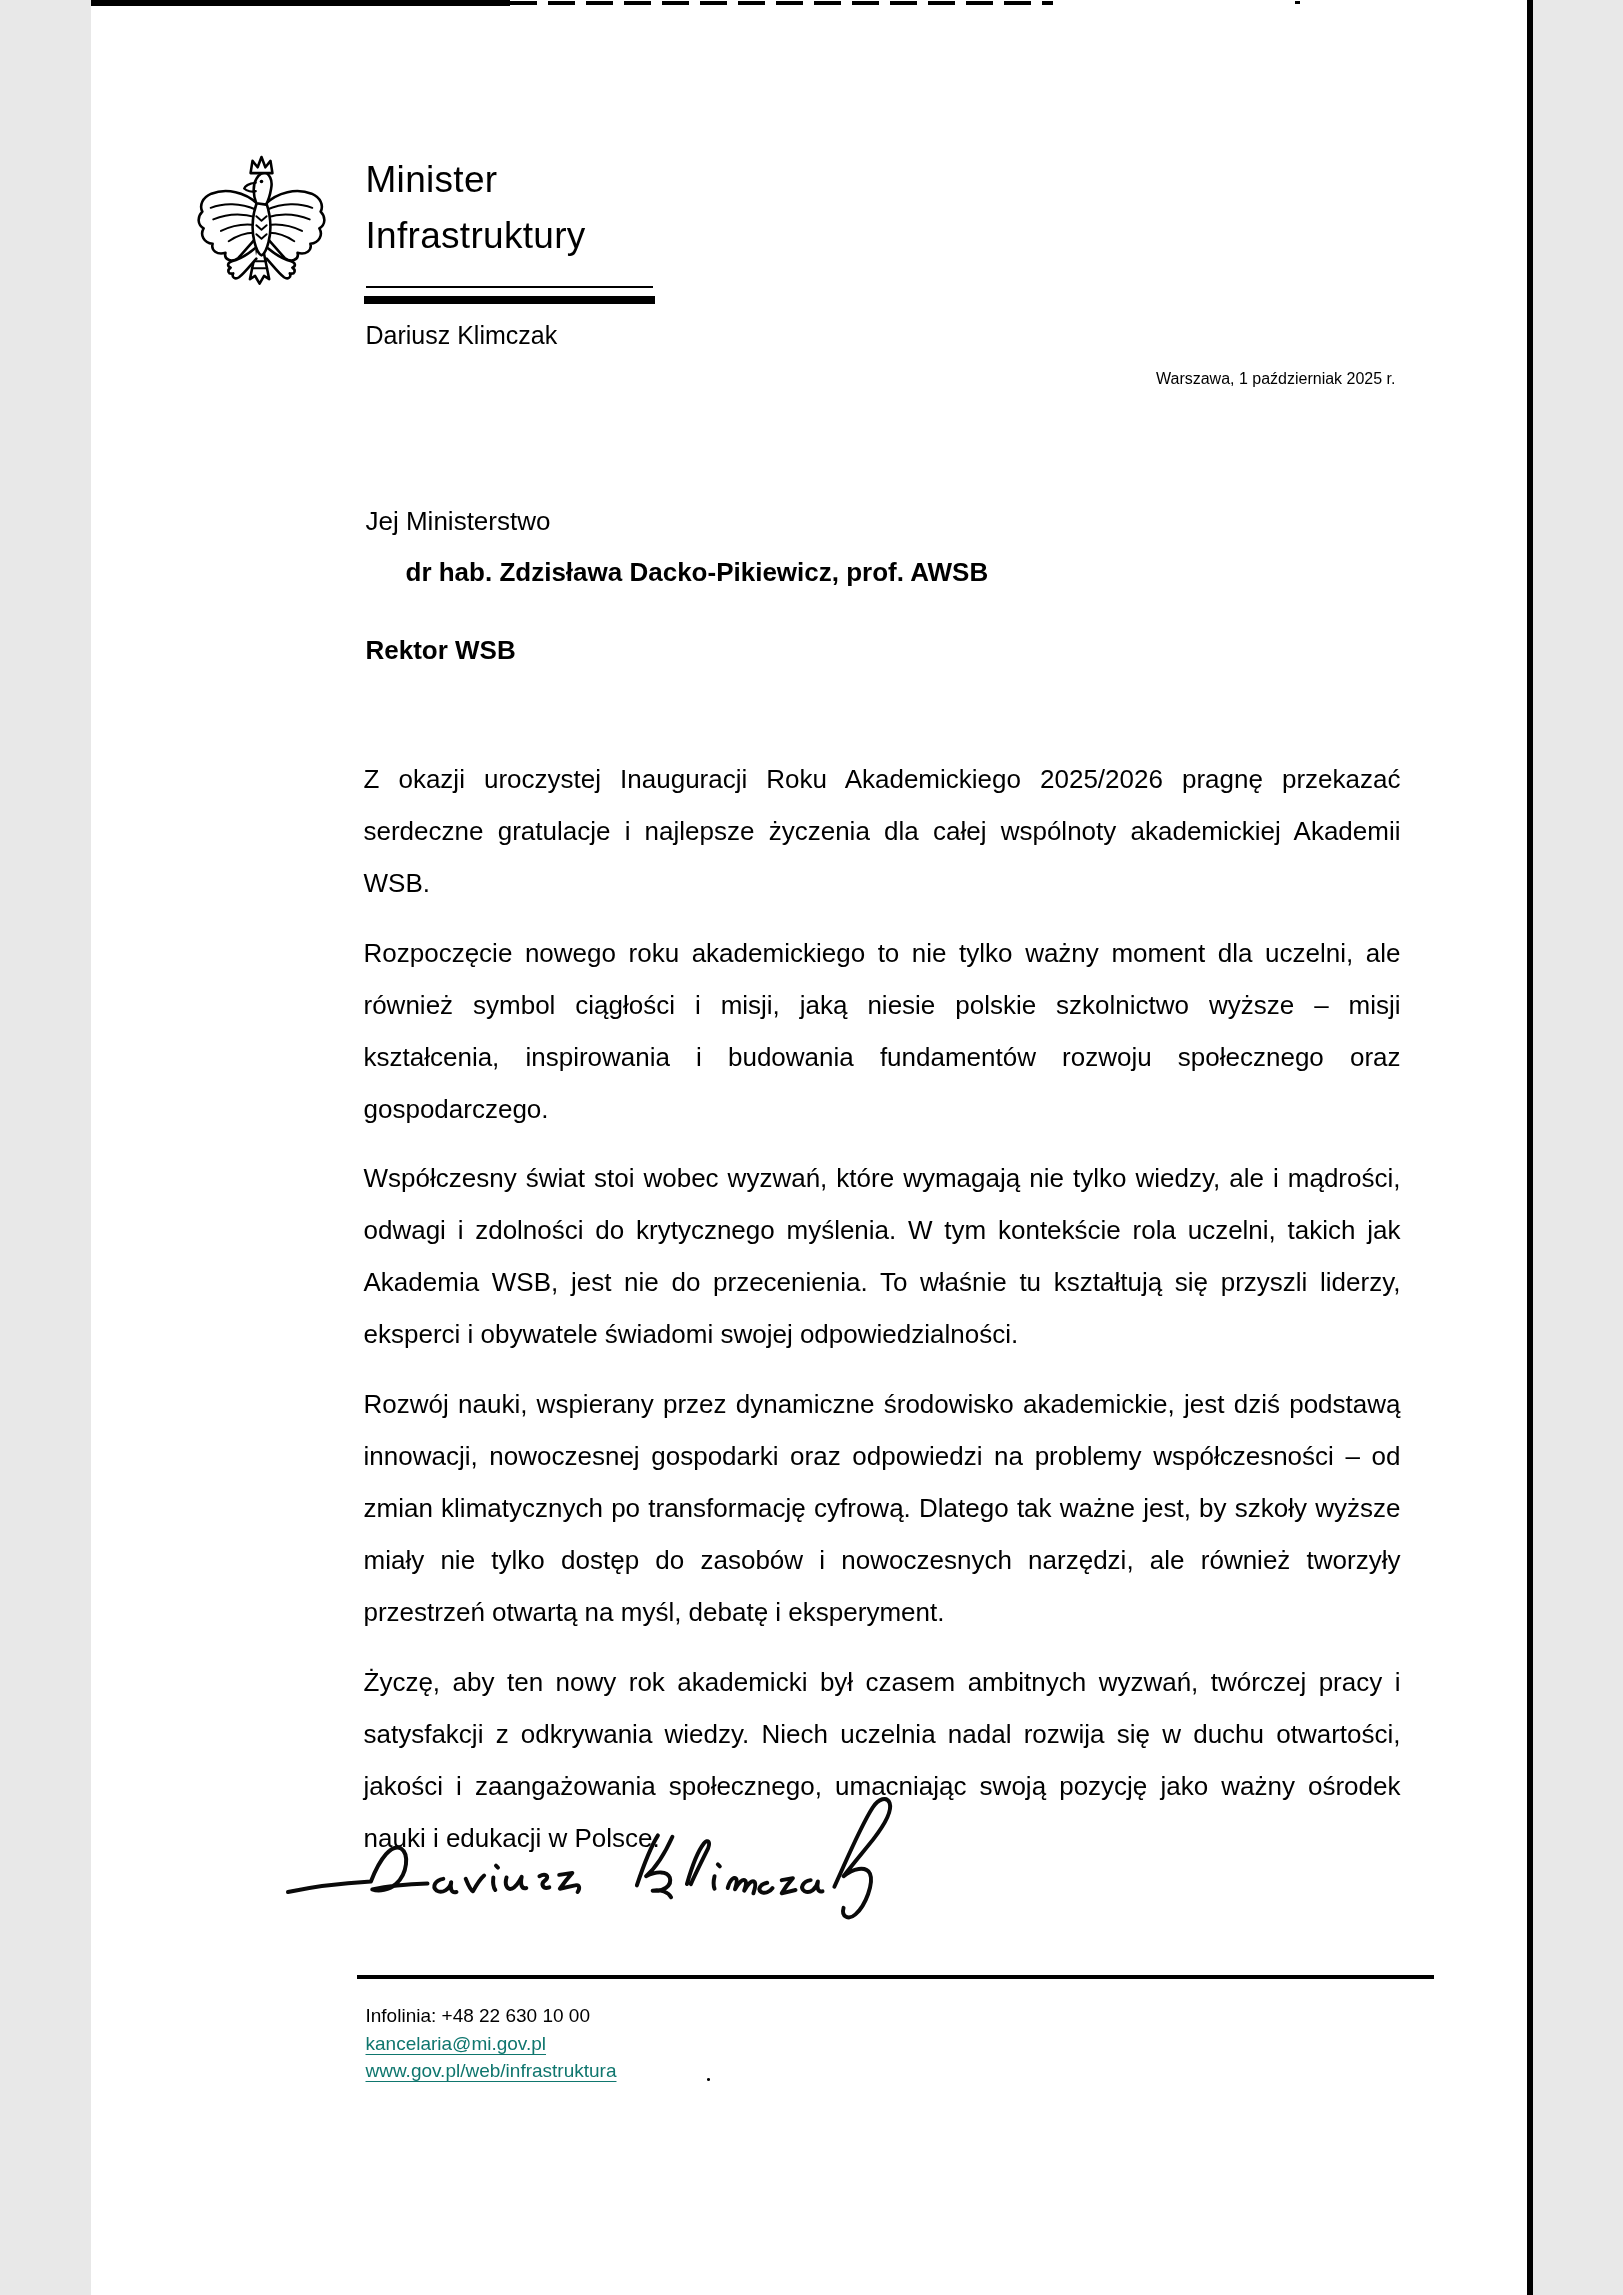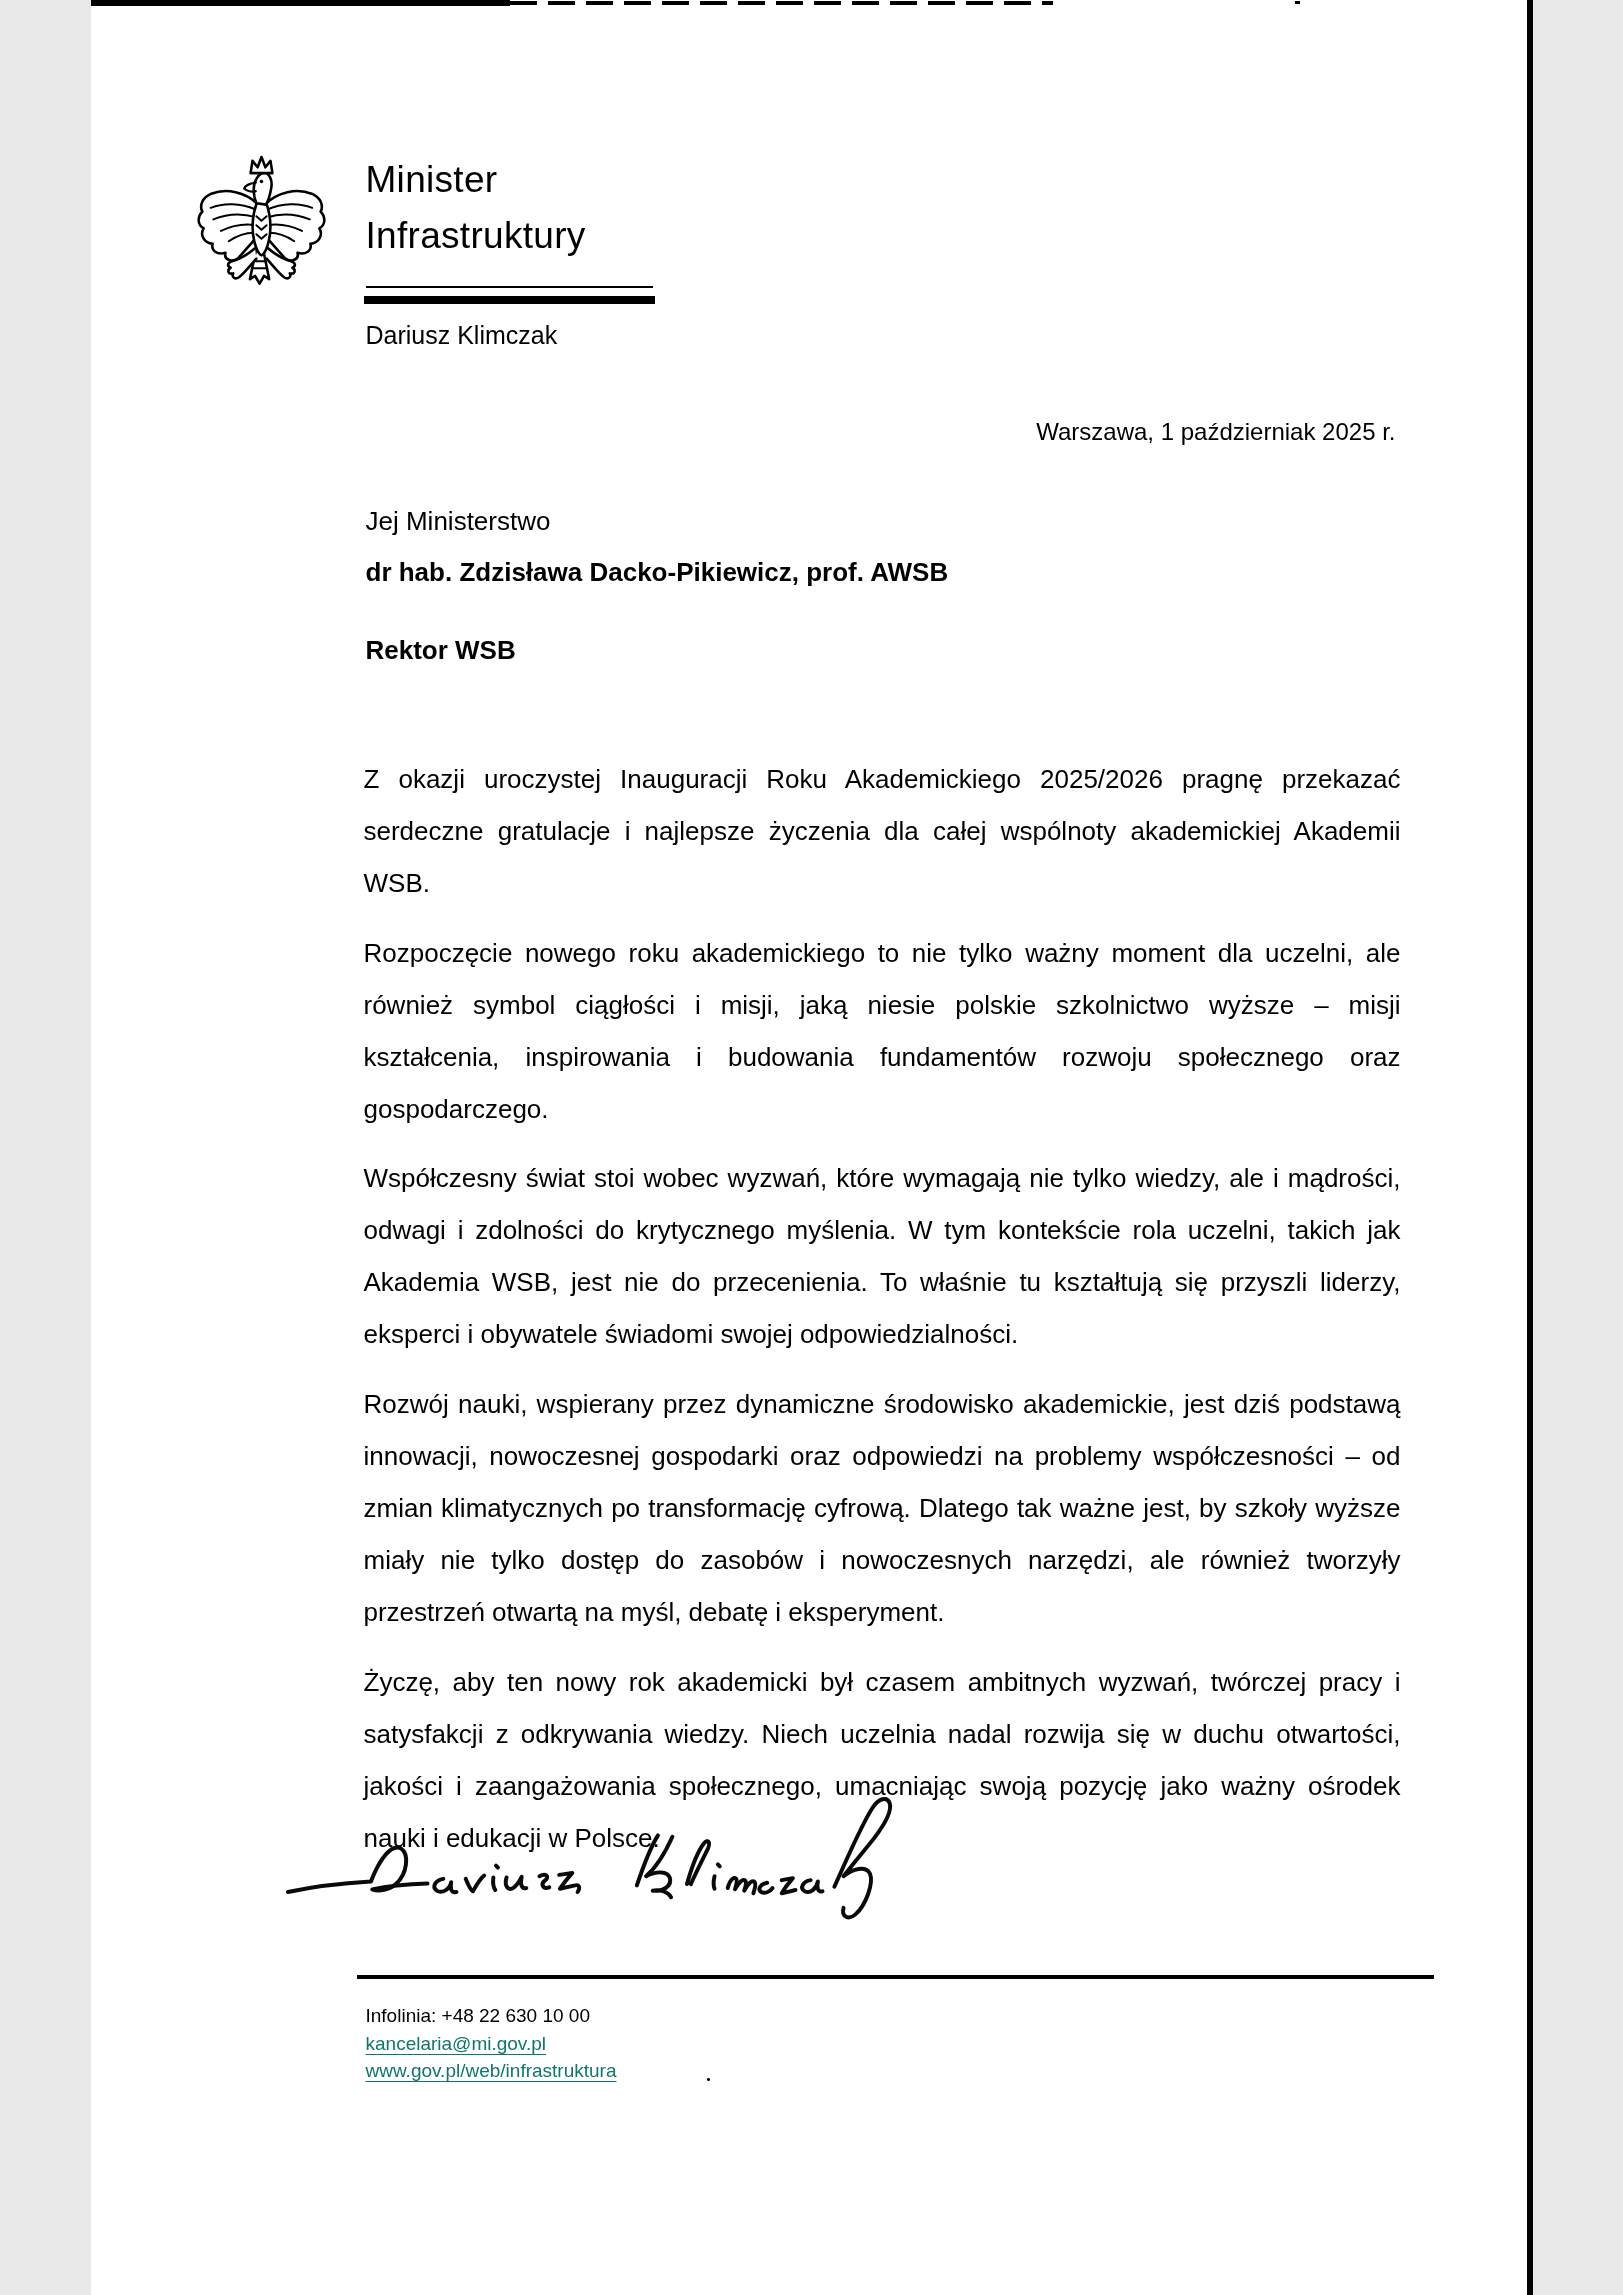--- a/index.html
+++ b/index.html
@@ -24,25 +24,25 @@
   }
   .artifact-speck { position:absolute; left:616px; top:2078px; width:3.9px; height:3.3px; background:#000; border-radius:50%; }
 
   
   .emblem { position:absolute; left:103px; top:153px; width:135px; height:145px; }
   .ministry-title { position:absolute; left:275px; top:152px; font-size:37px; line-height:56px; letter-spacing:0.3px; }
   .minister-name { position:absolute; left:275px; top:321px; font-size:25px; }
   .rule-thin  { position:absolute; left:275px; top:286px; width:287px; height:2px;  background:#000; }
   .rule-thick { position:absolute; left:273px; top:296px; width:291px; height:7.9px; background:#000; }
 
-  .dateline { position:absolute; left:273px; top:370px; width:1032px; text-align:right; font-size:24px;margin-top:48px; }
+  .dateline { position:absolute; left:273px; top:370px; width:1032px; text-align:right; font-size:16px; }
 
   .recipient { position:absolute; left:275px; top:505px; font-size:26px; }
   .recipient .line { line-height:33px; }
-  .recipient .name  { margin-top:18.3px; font-weight:700; }
+  .recipient .name  { margin-top:18.3px; font-weight:700;margin-left:40px; }
   .recipient .title { margin-top:45px; font-weight:700; }
 
   .letter-body { position:absolute; left:273px; top:753px; width:1037px; }
   .letter-body p {
     margin:0 0 17.7px 0; font-size:26px; line-height:52px;
     text-align:justify; text-justify:inter-word;
   }
   .letter-body p:last-child { margin-bottom:0; }
 
   .signature-svg { position:absolute; left:193px; top:1779px; width:632px; height:147px; }

